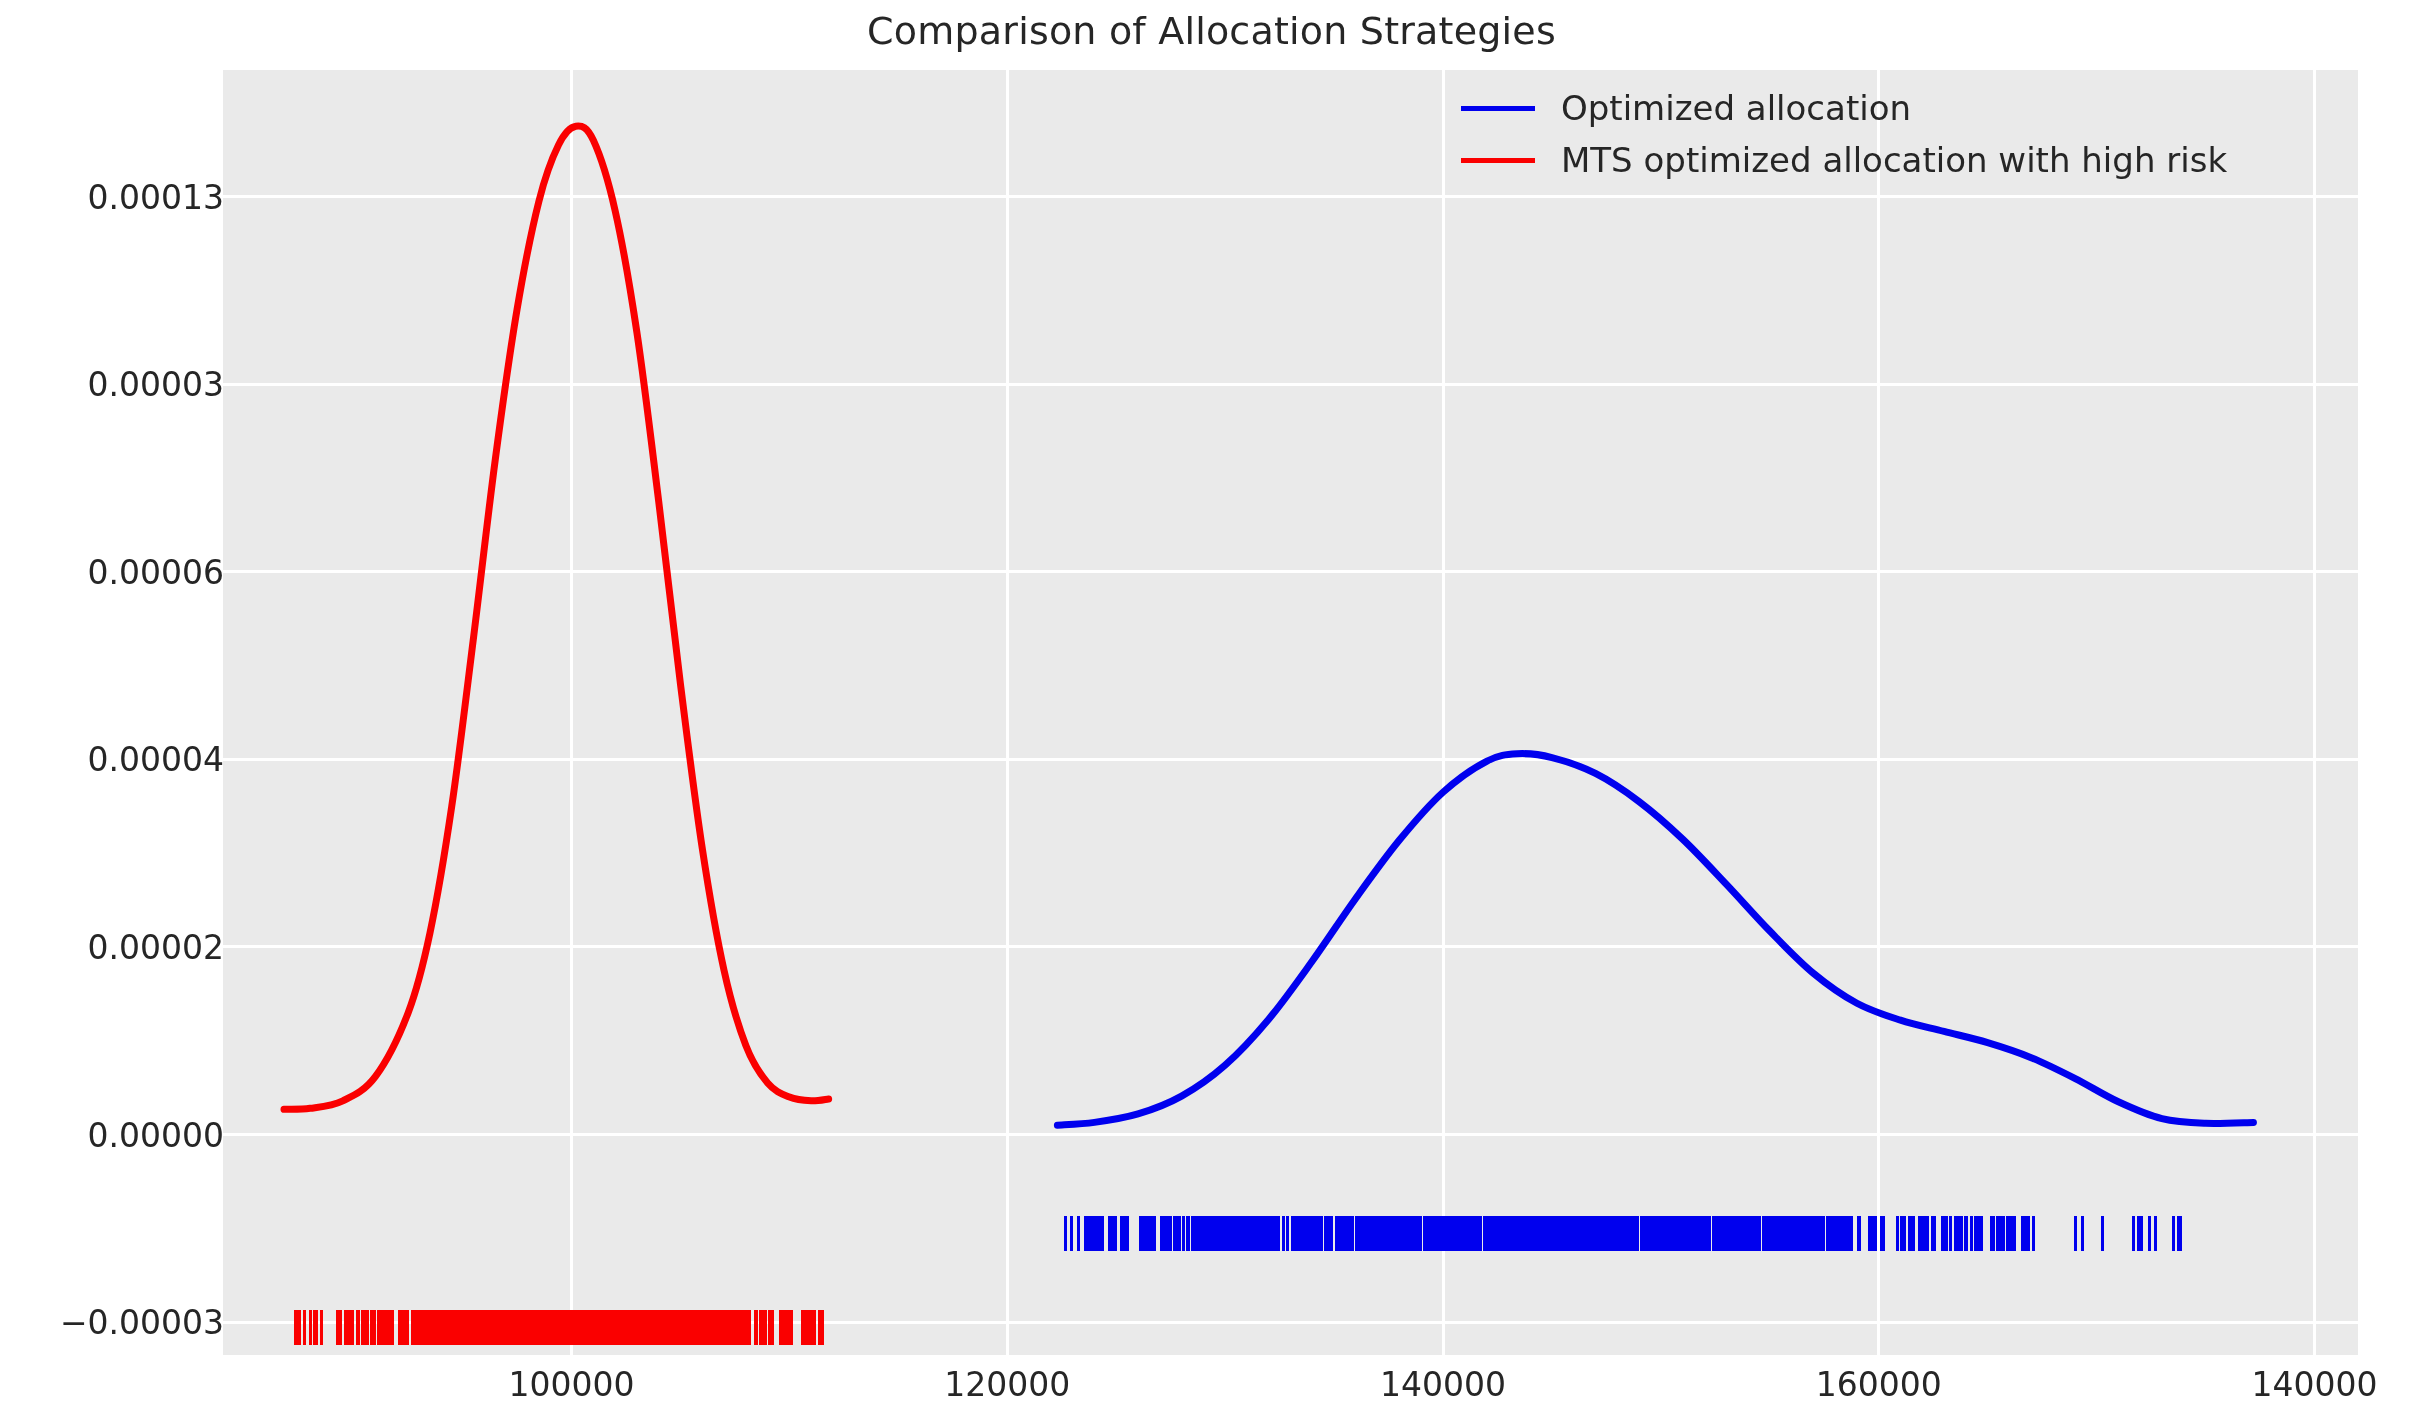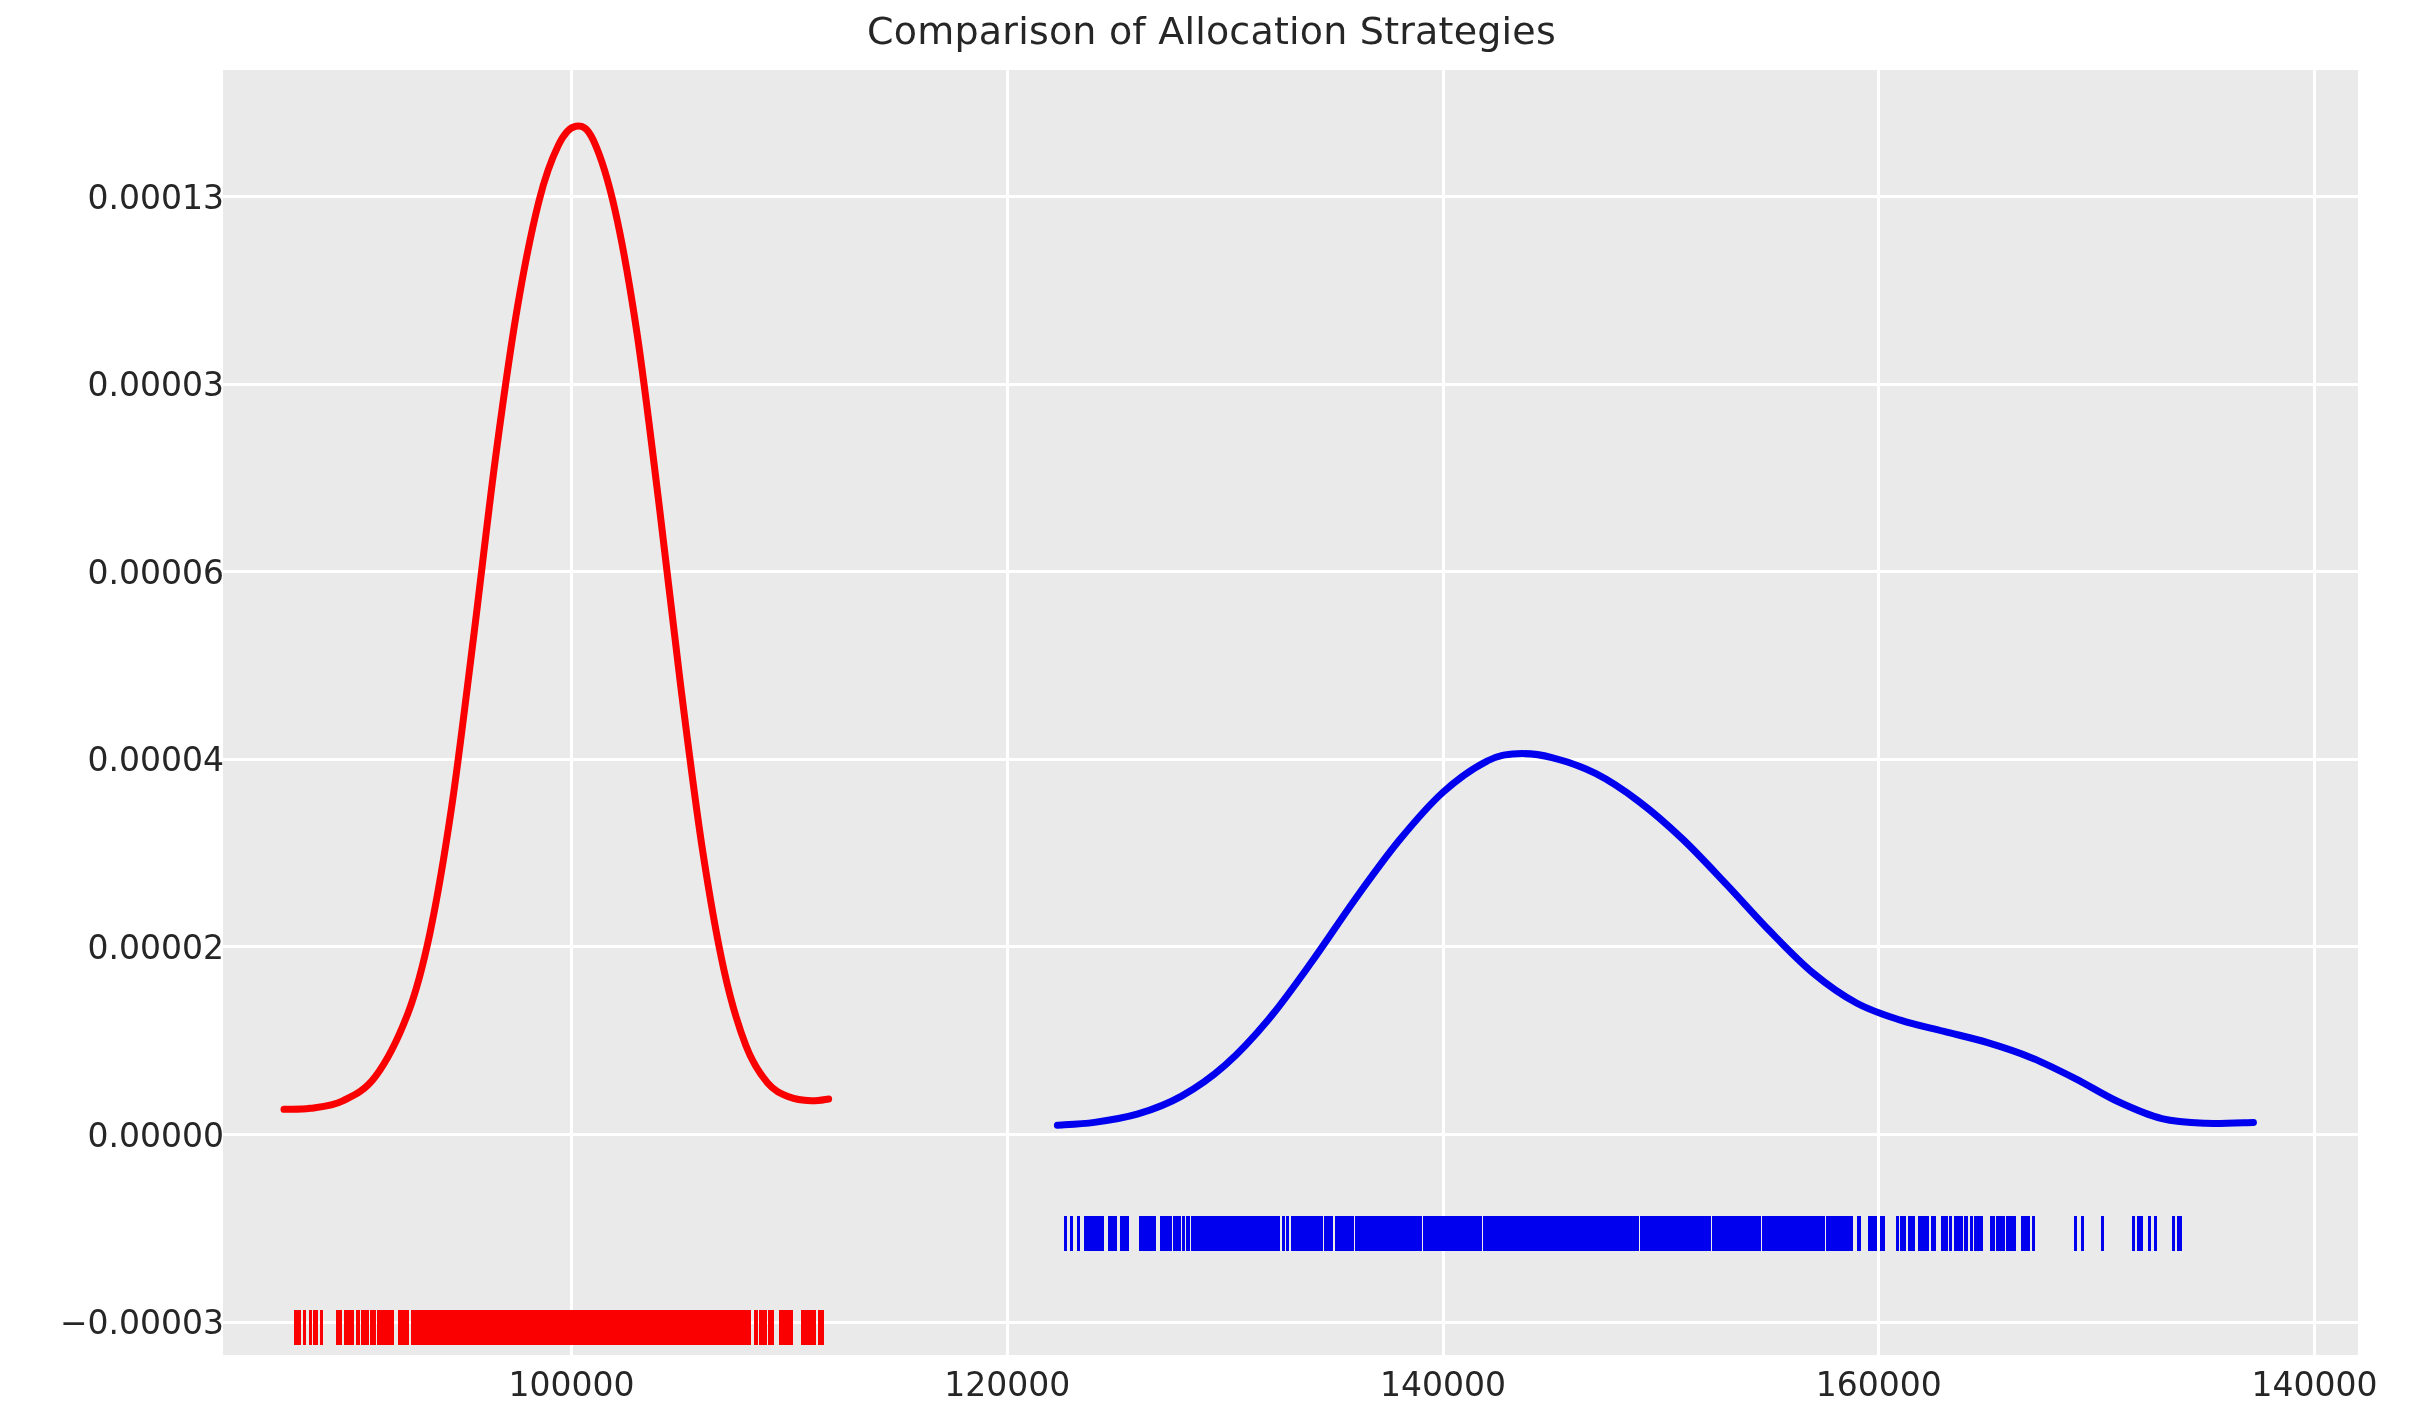--- a/index.html
+++ b/index.html
@@ -1954,15 +1954,23 @@
     </div>
   <div id="xtick-labels">
       <div class="xtick-label" style="left: 571.571px;">100000</div>
       <div class="xtick-label" style="left: 1007.29px;">120000</div>
       <div class="xtick-label" style="left: 1443px;">140000</div>
       <div class="xtick-label" style="left: 1878.71px;">160000</div>
       <div class="xtick-label" style="left: 2314.43px;">140000</div>
     </div>
 
   <div id="legend">
+      <div class="legend-row">
+        <span class="legend-swatch" style="background: rgb(0, 0, 238);"></span>
+        <span class="legend-label">Optimized allocation</span>
+      </div>
+      <div class="legend-row">
+        <span class="legend-swatch" style="background: rgb(250, 0, 0);"></span>
+        <span class="legend-label">MTS optimized allocation with high risk</span>
+      </div>
     </div>
 
 </div>
 
 </body></html>

